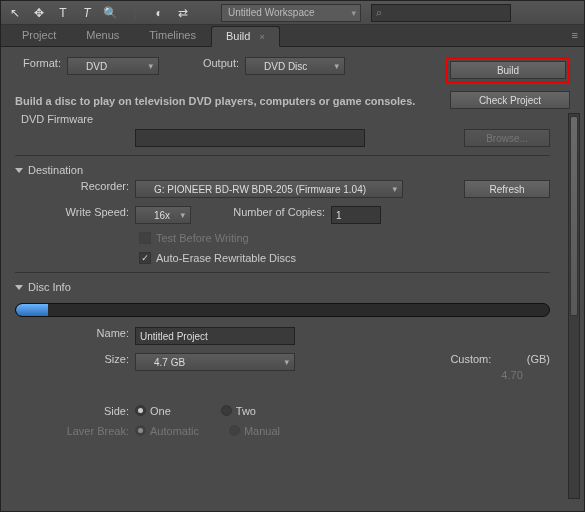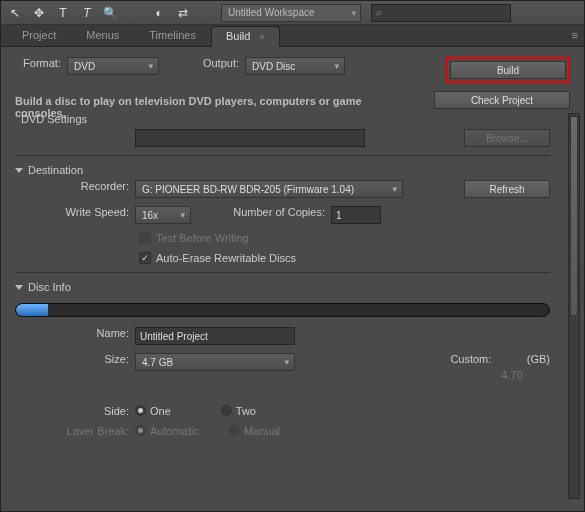--- a/index.html
+++ b/index.html
@@ -112,21 +112,21 @@
     color: #ccc;
     text-align: right;
     padding-right: 6px;
   }
   .dropdown {
     height: 18px;
     background: linear-gradient(#5c5c5c,#4c4c4c);
     border: 1px solid #333;
     color: #ddd;
     font-size: 10px;
-    padding: 0 18px 0 6px;
+    padding: 0 18px 0 18px;
     display: flex;
     align-items: center;
     position: relative;
   }
   .dropdown:after {
     content: "▾";
     position: absolute;
     right: 5px;
     font-size: 9px;
     color: #aaa;
@@ -302,27 +302,27 @@
       <div class="dropdown" style="width:100px">
         <span>DVD Disc</span>
       </div>
       <div style="flex:1"></div>
       <div class="highlight-red">
         <div class="btn" style="width:116px">Build</div>
       </div>
     </div>
     <div class="row" style="align-items:flex-start">
       <div class="desc" style="flex:1">Build a disc to play on television DVD players, computers or game consoles.</div>
-      <div class="btn" style="width:136px;margin-left:27px">Check Project</div>
+      <div class="btn" style="width:120px;margin-left:27px">Check Project</div>
     </div>
   </div>
 
   <div class="scroll-region">
 
-    <div class="group-title" style="margin-left:6px">DVD Settings</div>
+    <div class="group-title" style="margin-left:6px">DVD Firmware</div>
     <div class="row" style="margin-left:120px">
       <div class="field-input" style="width:230px"></div>
       <div style="flex:1"></div>
       <div class="btn disabled" style="width:86px">Browse...</div>
     </div>
 
     <div class="hr"></div>
 
     <div class="group-title">
       <span class="disclosure"></span>

